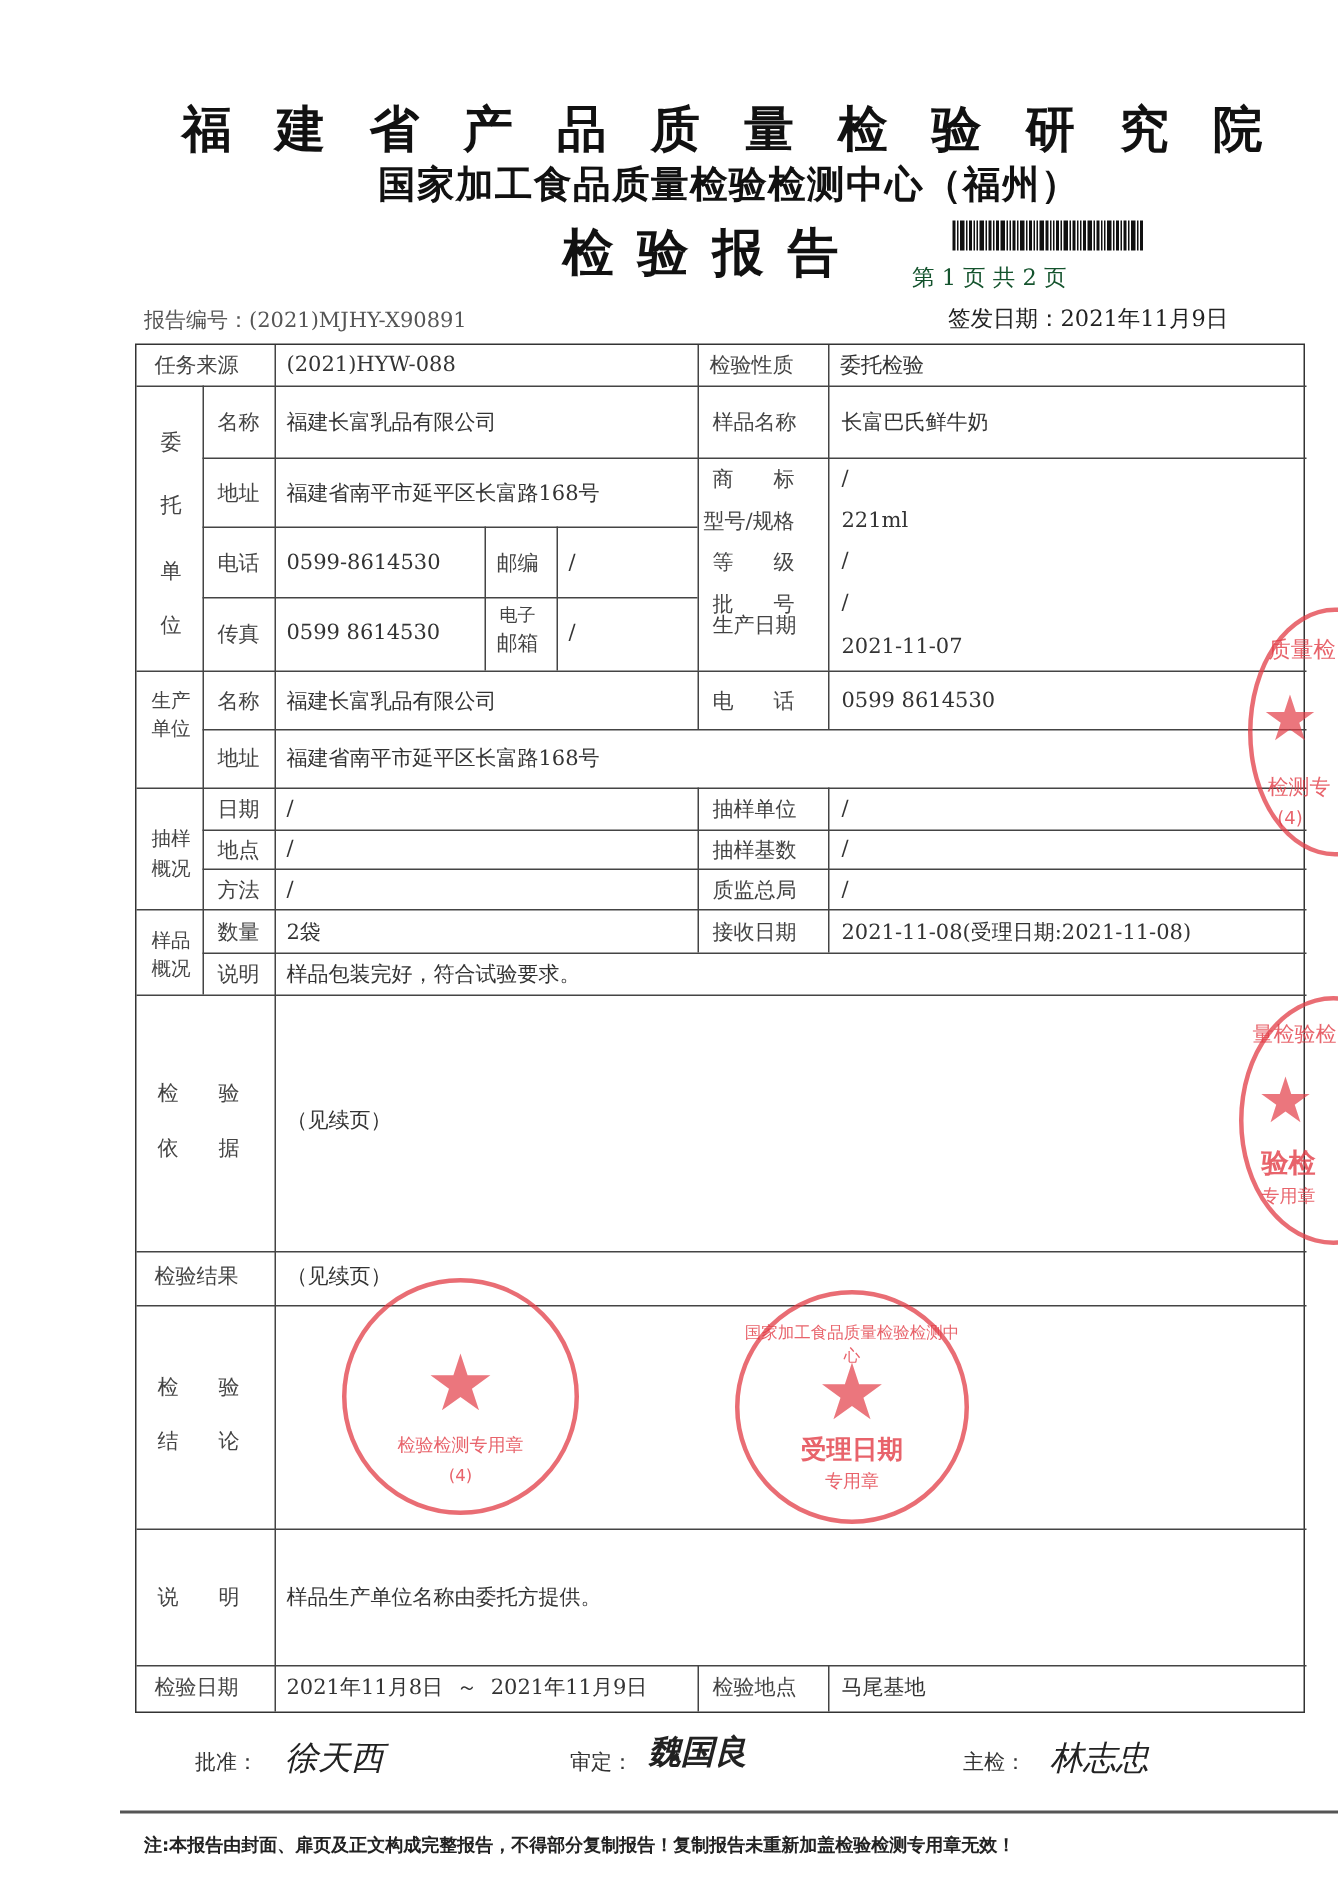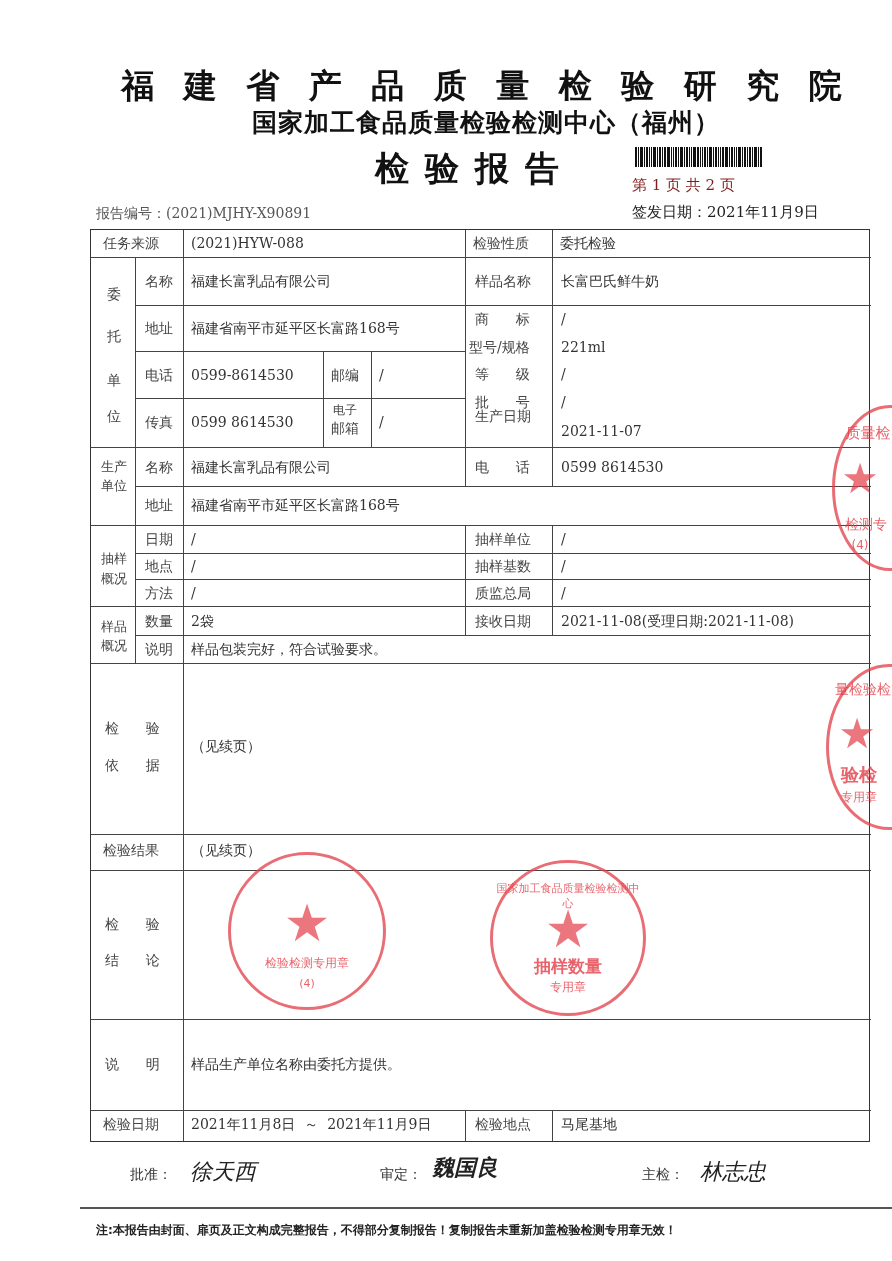--- a/index.html
+++ b/index.html
@@ -7,21 +7,21 @@
          font-family: "DejaVu Serif", "Liberation Serif", serif; color: #222; }
   .abs { position: absolute; margin-left: 40px; }
   .t1 { left: 0; width: 892px; top: 64px; text-align: center; font-size: 33px; font-weight: bold;
         letter-spacing: 9px; color: #111; font-family: "DejaVu Sans", sans-serif; }
   .t2 { left: 0; width: 892px; top: 106px; text-align: center; font-size: 25px; font-weight: bold;
         color: #111; font-family: "DejaVu Sans", sans-serif; letter-spacing: 1px; }
   .t3 { left: 335px; top: 146px; font-size: 34px; font-weight: bold; letter-spacing: 16px; color: #111;
         font-family: "DejaVu Sans", sans-serif; }
   .barcode { left: 595px; top: 147px; width: 173px; height: 20px; display: flex; align-items: stretch; }
   .barcode i { display: block; background: #111; margin-right: 1px; }
-  .pageno { left: 592px; top: 176px; font-size: 15px; color: #7f1d1d; }
+  .pageno { left: 568px; top: 176px; font-size: 15px; color: #14532d; }
   .issue { left: 592px; top: 203px; font-size: 15px; color: #222; }
   .reportno { left: 56px; top: 205px; font-size: 14px; color: #555; }
   .grid { left: 50px; top: 229px; width: 780px; height: 913px; border: 1.5px solid #333; box-sizing: border-box; }
   .hl { position: absolute; height: 0; border-top: 1px solid #444; }
   .vl { position: absolute; width: 0; border-left: 1px solid #444; }
   .c { position: absolute; font-size: 14px; color: #333; white-space: nowrap; }
   .lbl { color: #444; }
   .stamp { position: absolute; border: 3px solid rgba(226,60,70,0.75); border-radius: 50%; }
   .stamp-text { position: absolute; color: rgba(226,60,70,0.8); font-size: 14px; text-align: center; width: 100%; font-family: "DejaVu Sans", sans-serif; }
   .star { position: absolute; color: rgba(226,60,70,0.7); font-size: 52px; line-height: 1; text-align: center; width: 100%; }
@@ -212,21 +212,21 @@
 </div>
 
 <div class="stamp" style="left:228px;top:852px;width:152px;height:152px">
   <div class="star" style="top:42px">★</div>
   <div class="stamp-text" style="top:100px;font-size:12px">检验检测专用章</div>
   <div class="stamp-text" style="top:122px;font-size:11px">(4)</div>
 </div>
 <div class="stamp" style="left:490px;top:860px;width:150px;height:150px">
   <div class="stamp-text" style="top:18px;font-size:11px">国家加工食品质量检验检测中心</div>
   <div class="star" style="top:40px">★</div>
-  <div class="stamp-text" style="top:92px;font-size:17px;font-weight:bold">抽样数量</div>
+  <div class="stamp-text" style="top:92px;font-size:17px;font-weight:bold">受理日期</div>
   <div class="stamp-text" style="top:116px;font-size:12px">专用章</div>
 </div>
 
 <div class="stamp" style="left:832px;top:405px;width:110px;height:160px;border-radius:50%">
   <div class="stamp-text" style="top:16px;left:-22px;font-size:15px">质量检</div>
   <div class="star" style="top:50px;left:-30px;font-size:42px">★</div>
   <div class="stamp-text" style="top:108px;left:-24px;font-size:14px">检测专</div>
   <div class="stamp-text" style="top:130px;left:-30px;font-size:12px">(4)</div>
 </div>
 <div class="stamp" style="left:826px;top:664px;width:120px;height:160px;border-radius:50%">

